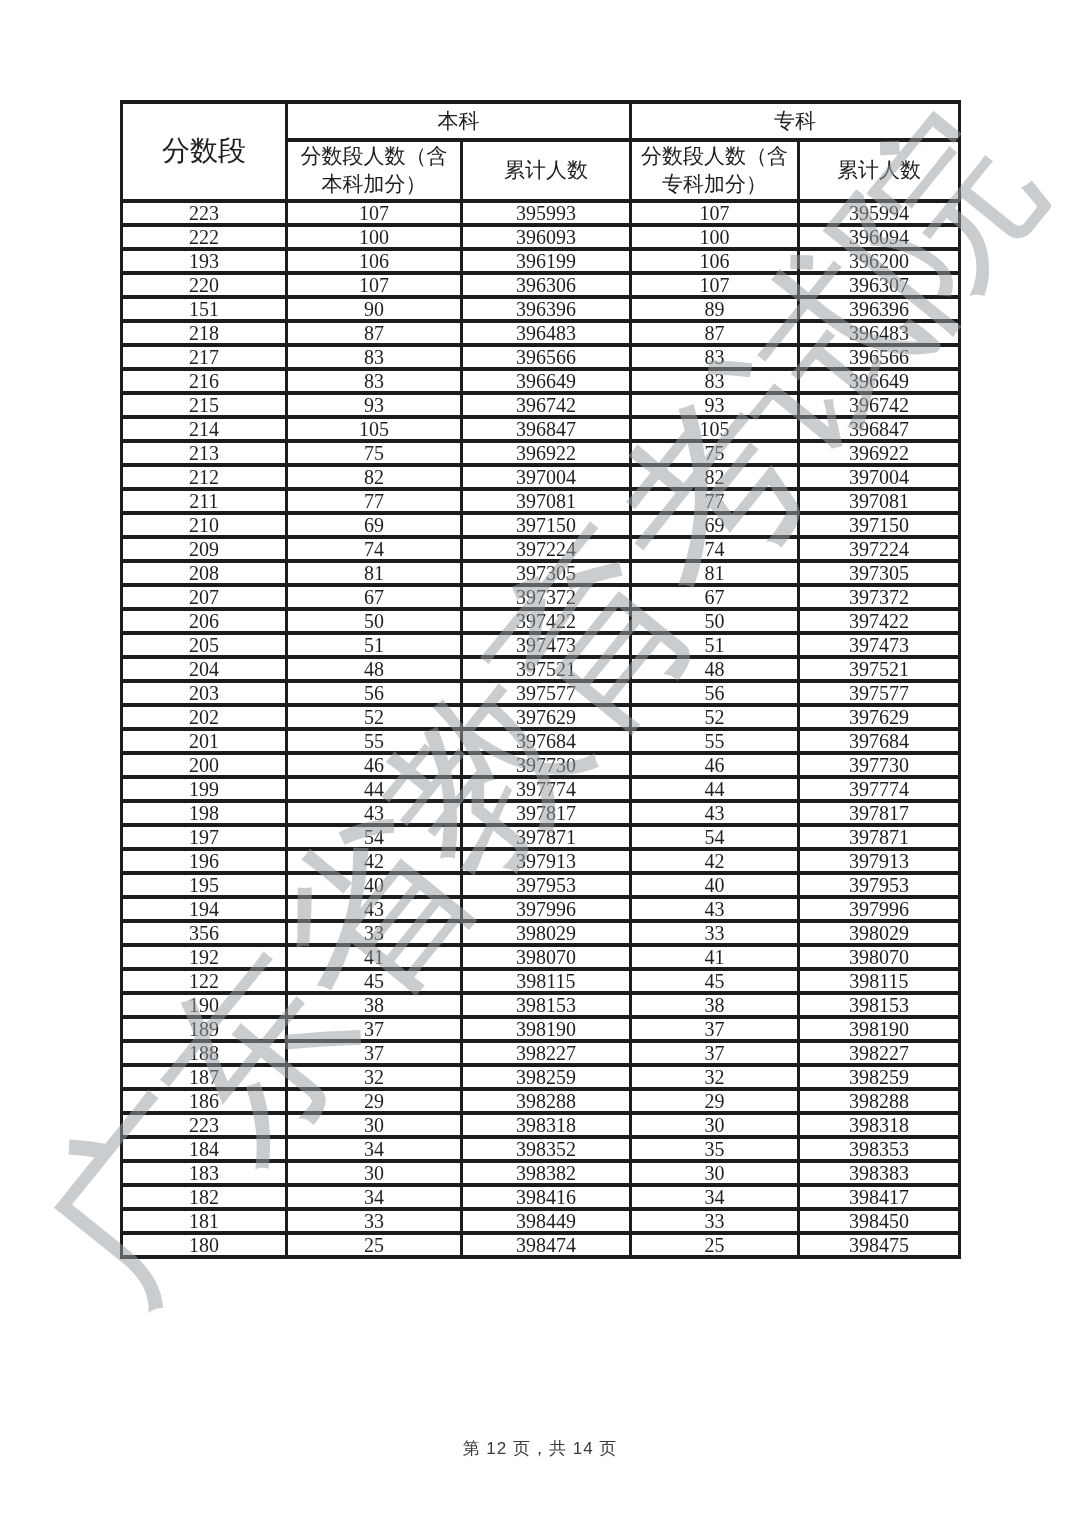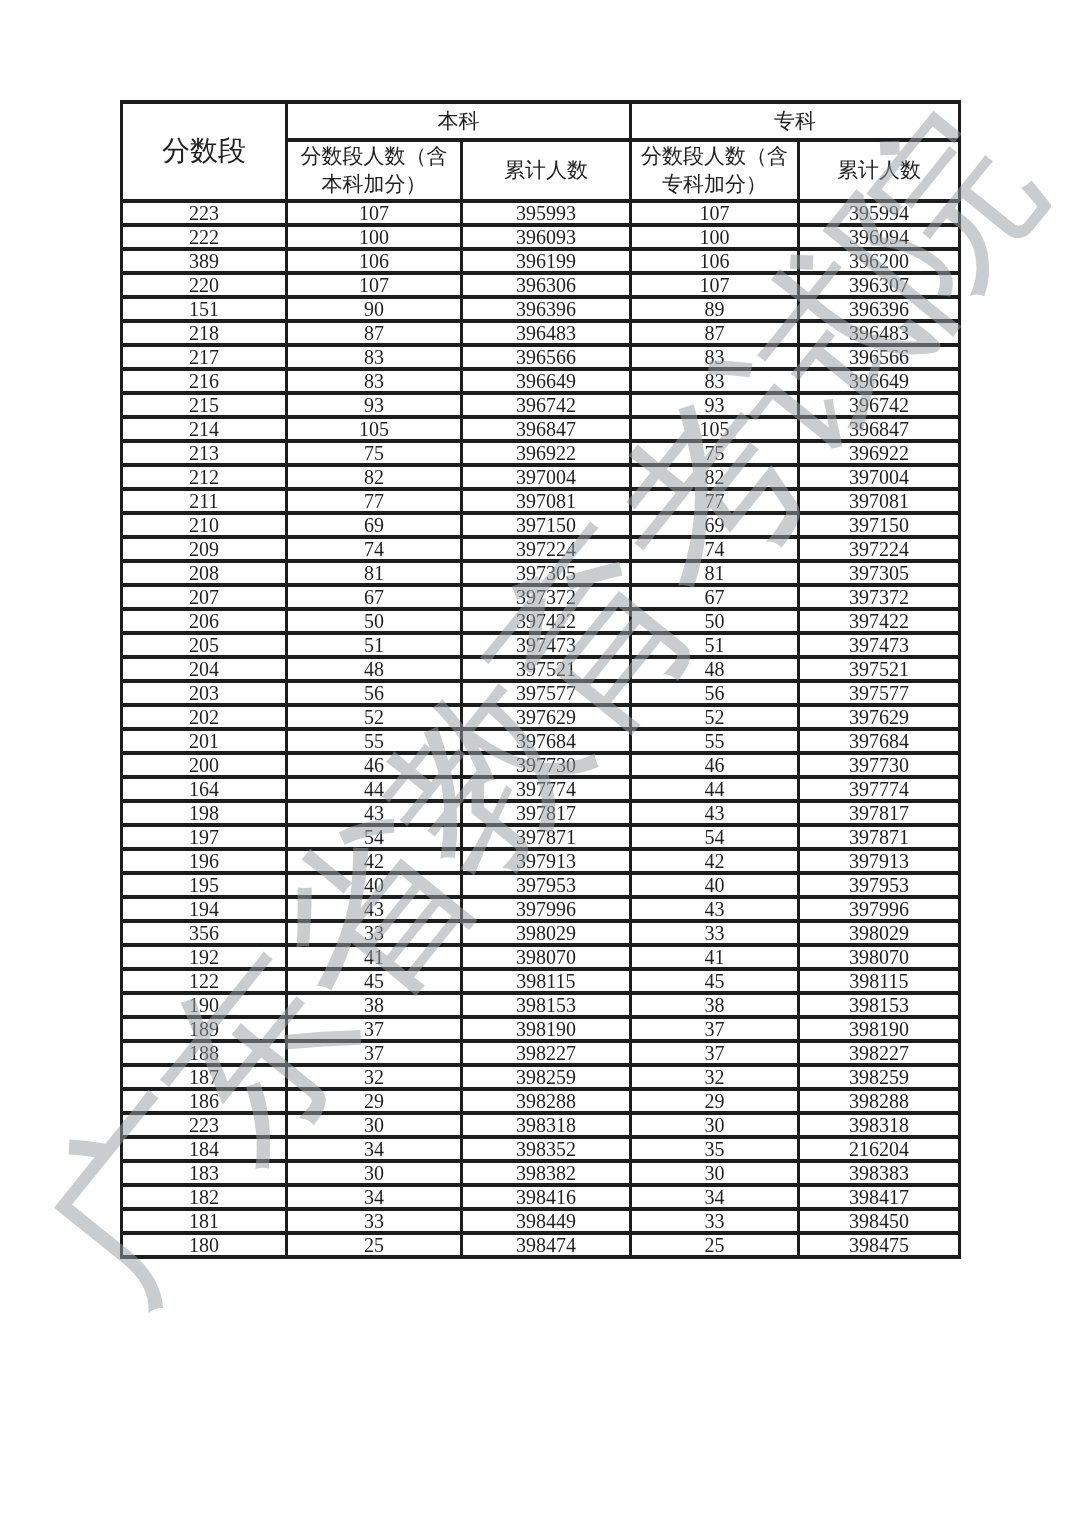--- a/index.html
+++ b/index.html
@@ -115,21 +115,21 @@
             <td>395994</td>
           </tr>
           <tr>
             <td>222</td>
             <td>100</td>
             <td>396093</td>
             <td>100</td>
             <td>396094</td>
           </tr>
           <tr>
-            <td>389</td>
+            <td>193</td>
             <td>106</td>
             <td>396199</td>
             <td>106</td>
             <td>396200</td>
           </tr>
           <tr>
             <td>220</td>
             <td>107</td>
             <td>396306</td>
             <td>107</td>
@@ -269,21 +269,21 @@
             <td>397684</td>
           </tr>
           <tr>
             <td>200</td>
             <td>46</td>
             <td>397730</td>
             <td>46</td>
             <td>397730</td>
           </tr>
           <tr>
-            <td>164</td>
+            <td>199</td>
             <td>44</td>
             <td>397774</td>
             <td>44</td>
             <td>397774</td>
           </tr>
           <tr>
             <td>198</td>
             <td>43</td>
             <td>397817</td>
             <td>43</td>
@@ -378,21 +378,21 @@
             <td>30</td>
             <td>398318</td>
             <td>30</td>
             <td>398318</td>
           </tr>
           <tr>
             <td>184</td>
             <td>34</td>
             <td>398352</td>
             <td>35</td>
-            <td>216204</td>
+            <td>398353</td>
           </tr>
           <tr>
             <td>183</td>
             <td>30</td>
             <td>398382</td>
             <td>30</td>
             <td>398383</td>
           </tr>
           <tr>
             <td>182</td>
@@ -414,14 +414,15 @@
             <td>398474</td>
             <td>25</td>
             <td>398475</td>
           </tr>
         </tbody>
     </table>
   </div>
 
   <div class="watermark">广东省教育考试院</div>
 
+  <div class="footer">第 12 页，共 14 页</div>
 
 </div>
 
 </body></html>

